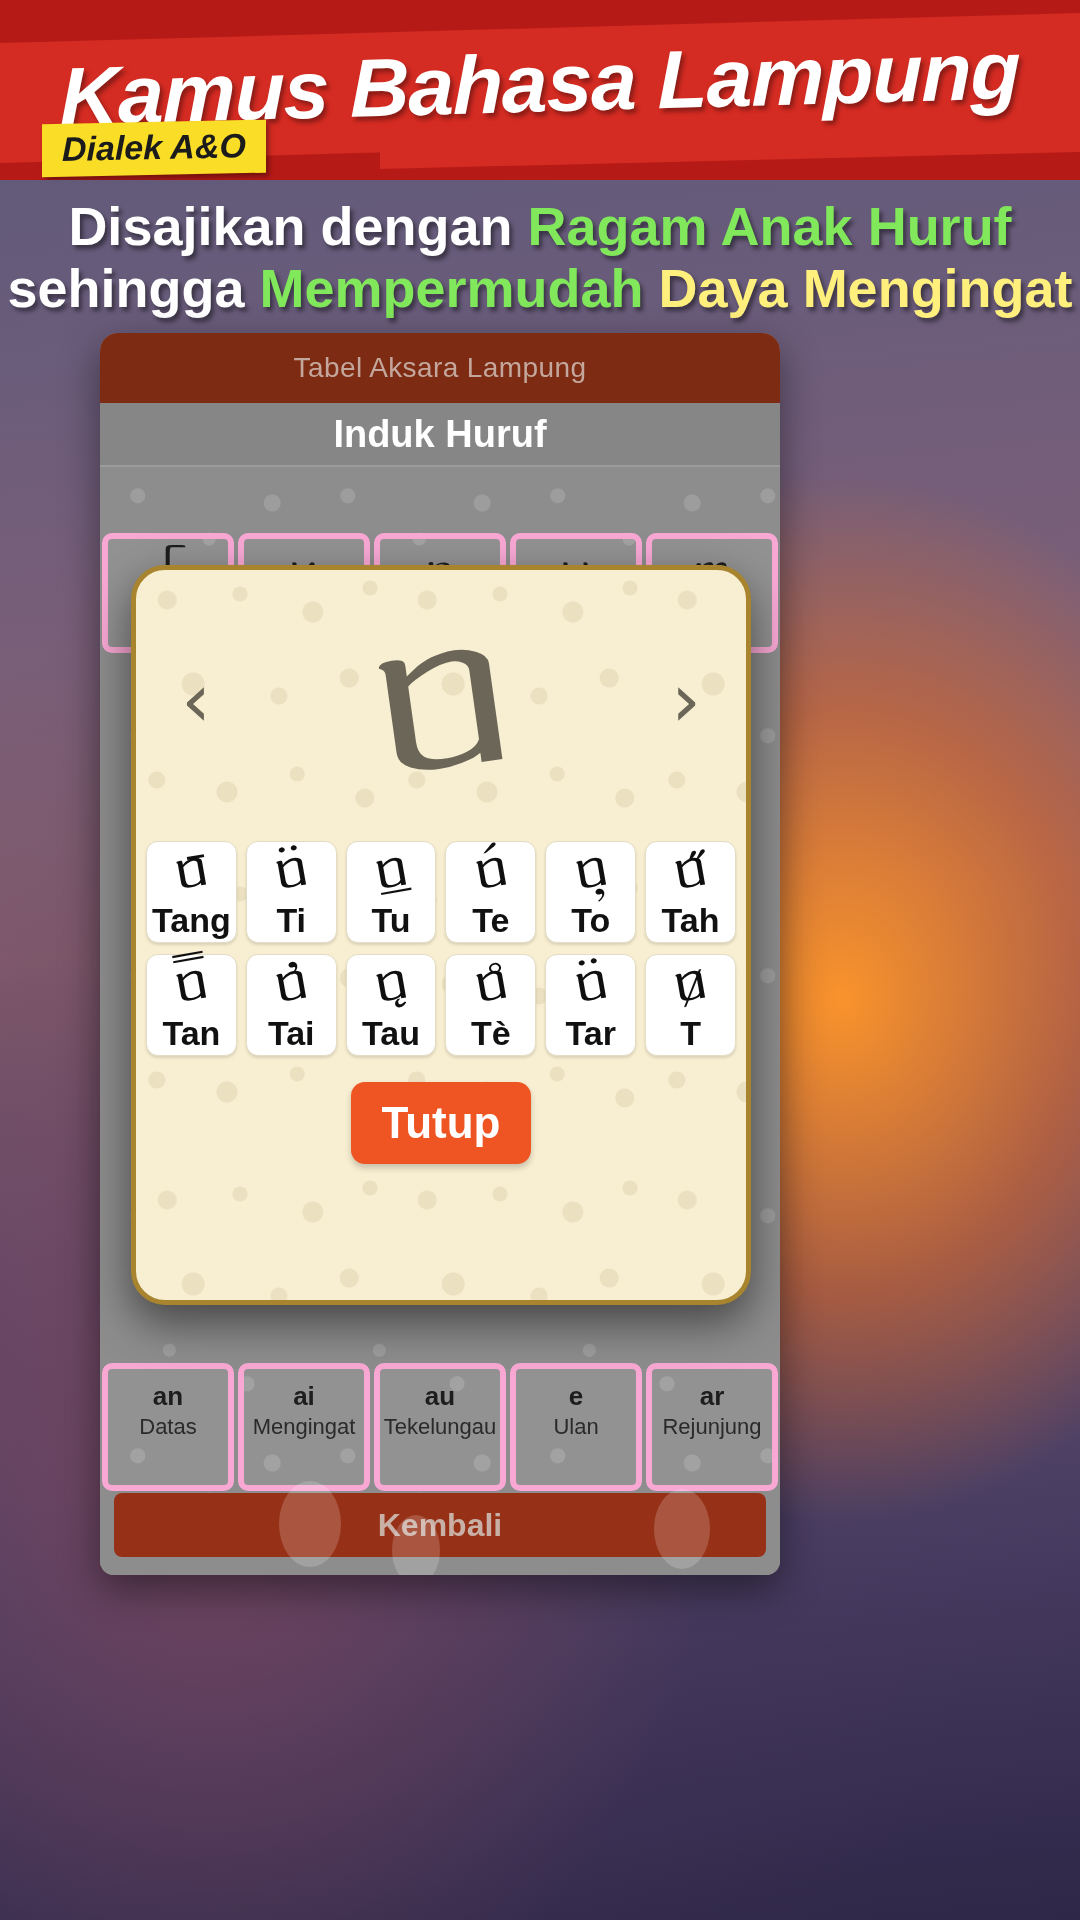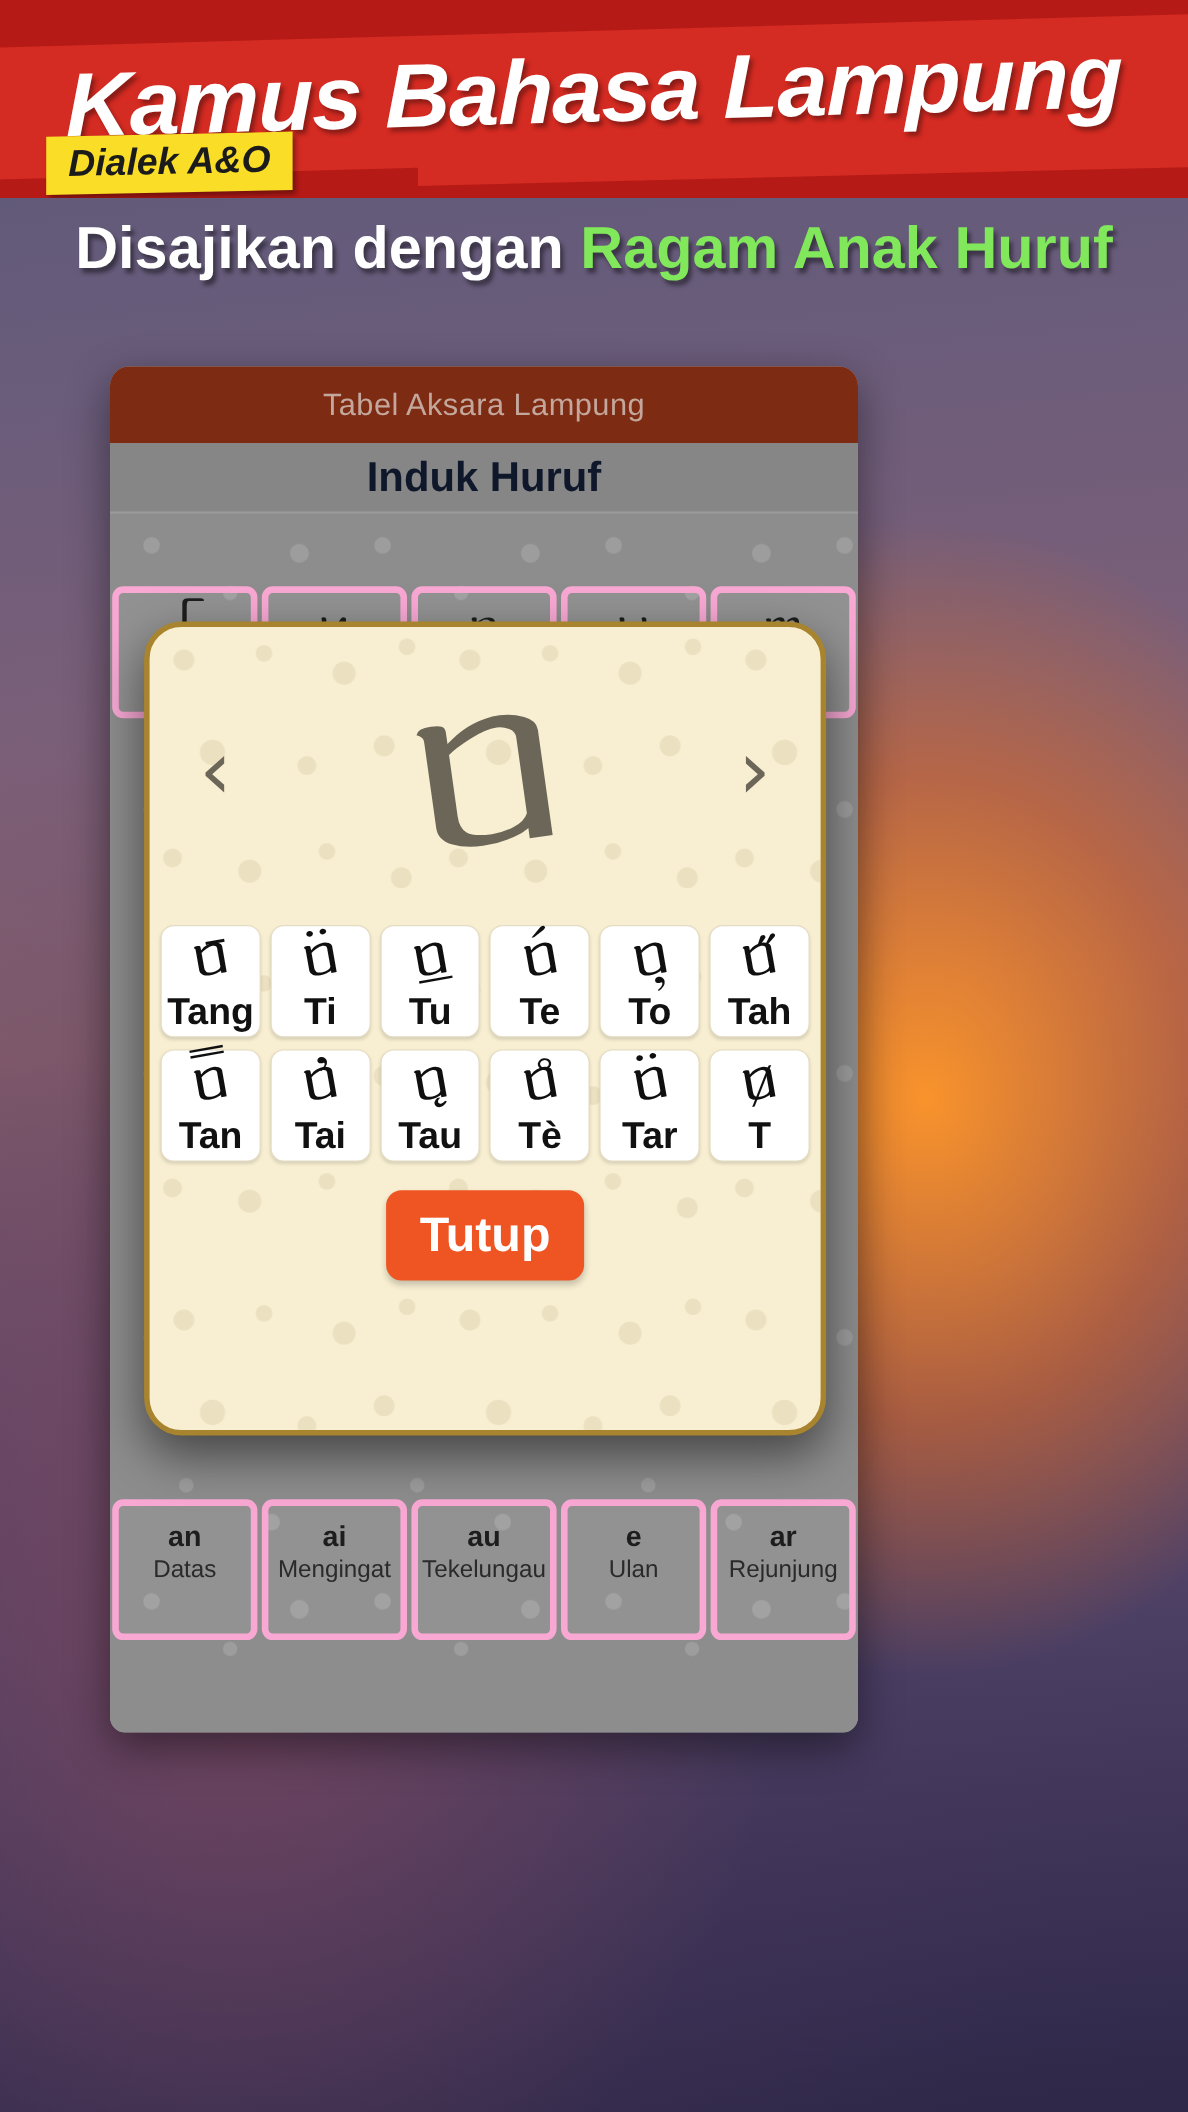--- a/index.html
+++ b/index.html
@@ -82,21 +82,21 @@
   }
   #app-body {
     height: 1172px; background: #8d8d8d; position: relative;
   }
   #induk-band {
     height: 64px; background: #868686;
     display: flex; align-items: center; justify-content: center;
     border-bottom: 2px solid #9b9b9b;
   }
   #induk-band span {
-    color: #0f172a; font-size: 38px; font-weight: bold;
+    color: #ffffff; font-size: 38px; font-weight: bold;
   }
   
   #bg-pattern {
     position: absolute; left: 0; top: 64px; right: 0; bottom: 0;
     opacity: 0.14;
     background-image:
       radial-gradient(circle at 18% 12%, #ffffff 0 7px, transparent 8px),
       radial-gradient(circle at 52% 30%, #ffffff 0 6px, transparent 7px),
       radial-gradient(circle at 82% 15%, #ffffff 0 8px, transparent 9px),
       radial-gradient(circle at 33% 68%, #ffffff 0 6px, transparent 7px),
@@ -238,20 +238,25 @@
   <div id="header-skew2"></div>
   <div id="app-title">Kamus Bahasa Lampung</div>
   <div id="dialect-badge">Dialek A&amp;O</div>
 </div>
 
 <div id="subtitle">
   <div class="sub-line">
     <span class="sub-w">Disajikan dengan</span>
     <span class="sub-g">Ragam Anak Huruf</span>
   </div>
+  <div class="sub-line">
+    <span class="sub-w">sehingga</span>
+    <span class="sub-g">Mempermudah</span>
+    <span class="sub-y">Daya Mengingat</span>
+  </div>
 </div>
 
 <div id="app-frame">
 
   <div id="app-titlebar">
     <span>Tabel Aksara Lampung</span>
   </div>
 
   <div id="app-body">
     <div id="induk-band">
@@ -294,20 +299,26 @@
       <div class="bg-cell">
         <span class="bg-lbl">e</span>
         <span class="bg-lbl2">Ulan</span>
       </div>
       <div class="bg-cell">
         <span class="bg-lbl">ar</span>
         <span class="bg-lbl2">Rejunjung</span>
       </div>
     </div>
 
+    <div id="kembali-btn">
+      <div class="ripple" style="left:165px; top:-12px; width:62px; height:86px;"></div>
+      <div class="ripple" style="left:540px; top:-4px; width:56px; height:80px;"></div>
+      <div class="ripple" style="left:278px; top:22px; width:48px; height:70px;"></div>
+      <span>Kembali</span>
+    </div>
   </div>
 </div>
 
 <div id="modal">
   <div id="modal-pattern"></div>
   <div id="modal-inner">
 
     <div id="glyph-stage">
       <span class="nav-arrow">‹</span>
       <span id="main-glyph">ᥝ</span>

